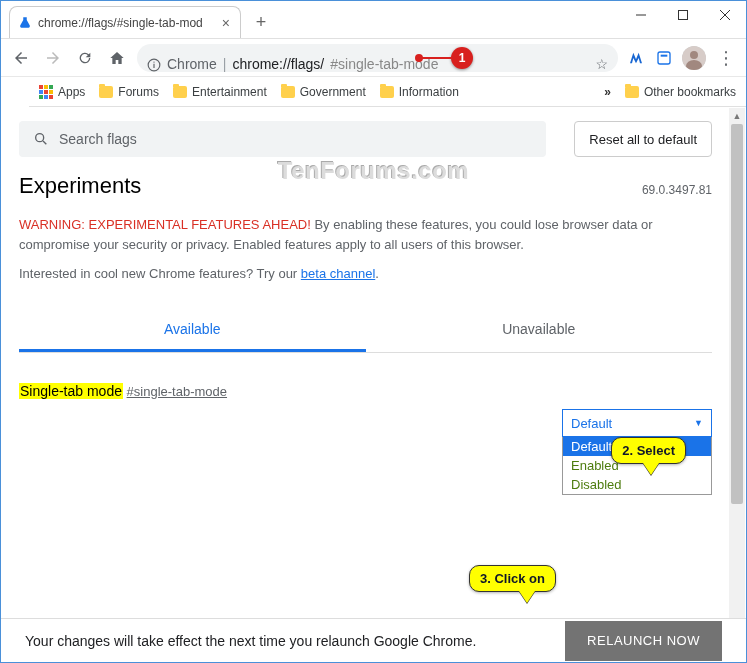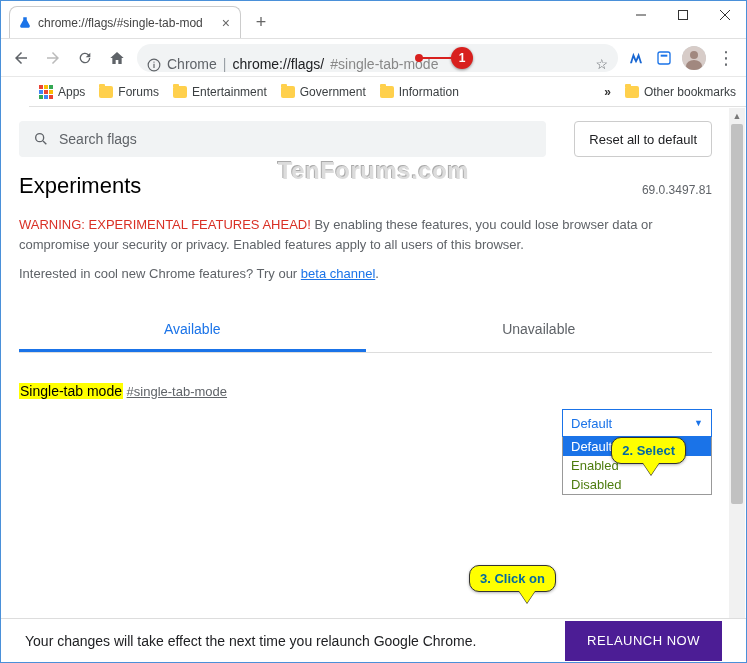--- a/index.html
+++ b/index.html
@@ -68,25 +68,25 @@
 
 .select-wrap { position: absolute; right: 0; top: 26px; width: 150px; }
 .select-box { height: 28px; border: 1px solid #1a73e8; background: #fff; display: flex; align-items: center; justify-content: space-between; padding: 0 8px; font-size: 13px; color: #1a73e8; }
 .select-box .tri { font-size: 9px; }
 .dropdown { border: 1px solid #999; border-top: none; background: #fff; font-size: 13px; }
 .dropdown div { padding: 2px 8px; color: #4d7c0f; }
 .dropdown div.sel { background: #1a73e8; color: #fff; }
 
 .relaunch-bar { position: absolute; bottom: 0; left: 0; right: 0; height: 44px; border-top: 1px solid #ddd; display: flex; align-items: center; padding: 0 24px; background: #fff; }
 .relaunch-msg { font-size: 14px; color: #202124; }
-.relaunch-btn { margin-left: auto; background: #4c1d95; color: #fff; border: none; height: 40px; padding: 0 22px; font-size: 13px; font-weight: 500; letter-spacing: 0.5px; }
+.relaunch-btn { margin-left: auto; background: #737373; color: #fff; border: none; height: 40px; padding: 0 22px; font-size: 13px; font-weight: 500; letter-spacing: 0.5px; }
 
 
 .step-badge { position: absolute; background: #d8201e; color: #fff; width: 22px; height: 22px; border-radius: 50%; display: flex; align-items: center; justify-content: center; font-size: 12px; font-weight: 700; box-shadow: 0 1px 3px rgba(0,0,0,.4); }
-.callout { position: absolute; background: #ffff00; border: 1px solid #333; border-radius: 10px; padding: 5px 10px; font-size: 13px; font-weight: 700; color: #0369a1; box-shadow: 0 1px 3px rgba(0,0,0,.3); }
+.callout { position: absolute; background: #ffff00; border: 1px solid #333; border-radius: 10px; padding: 5px 10px; font-size: 13px; font-weight: 700; color: #0f172a; box-shadow: 0 1px 3px rgba(0,0,0,.3); }
 .callout .tail { position: absolute; width: 0; height: 0; }
 .callout.c2 .tail { bottom: -12px; left: 50%; margin-left: -6px; border-left: 8px solid transparent; border-right: 8px solid transparent; border-top: 12px solid #ffff00; filter: drop-shadow(0 1px 0 #333); }
 .callout.c3 .tail { bottom: -12px; right: 20px; border-left: 8px solid transparent; border-right: 8px solid transparent; border-top: 12px solid #ffff00; filter: drop-shadow(0 1px 0 #333); }
 
 .scroll-v { position: absolute; right: 1px; top: 107px; bottom: 1px; width: 16px; background: #f1f1f1; }
 .scroll-v .thumb { position: absolute; left: 2px; right: 2px; top: 16px; height: 380px; background: #c1c1c1; border-radius: 2px; }
 .scroll-v .arr { position: absolute; left: 0; right: 0; height: 16px; display:flex; align-items:center; justify-content:center; color:#777; font-size:9px;}
 .scroll-v .arr.up { top: 0; }
 .scroll-v .arr.dn { bottom: 0; }
 </style>

